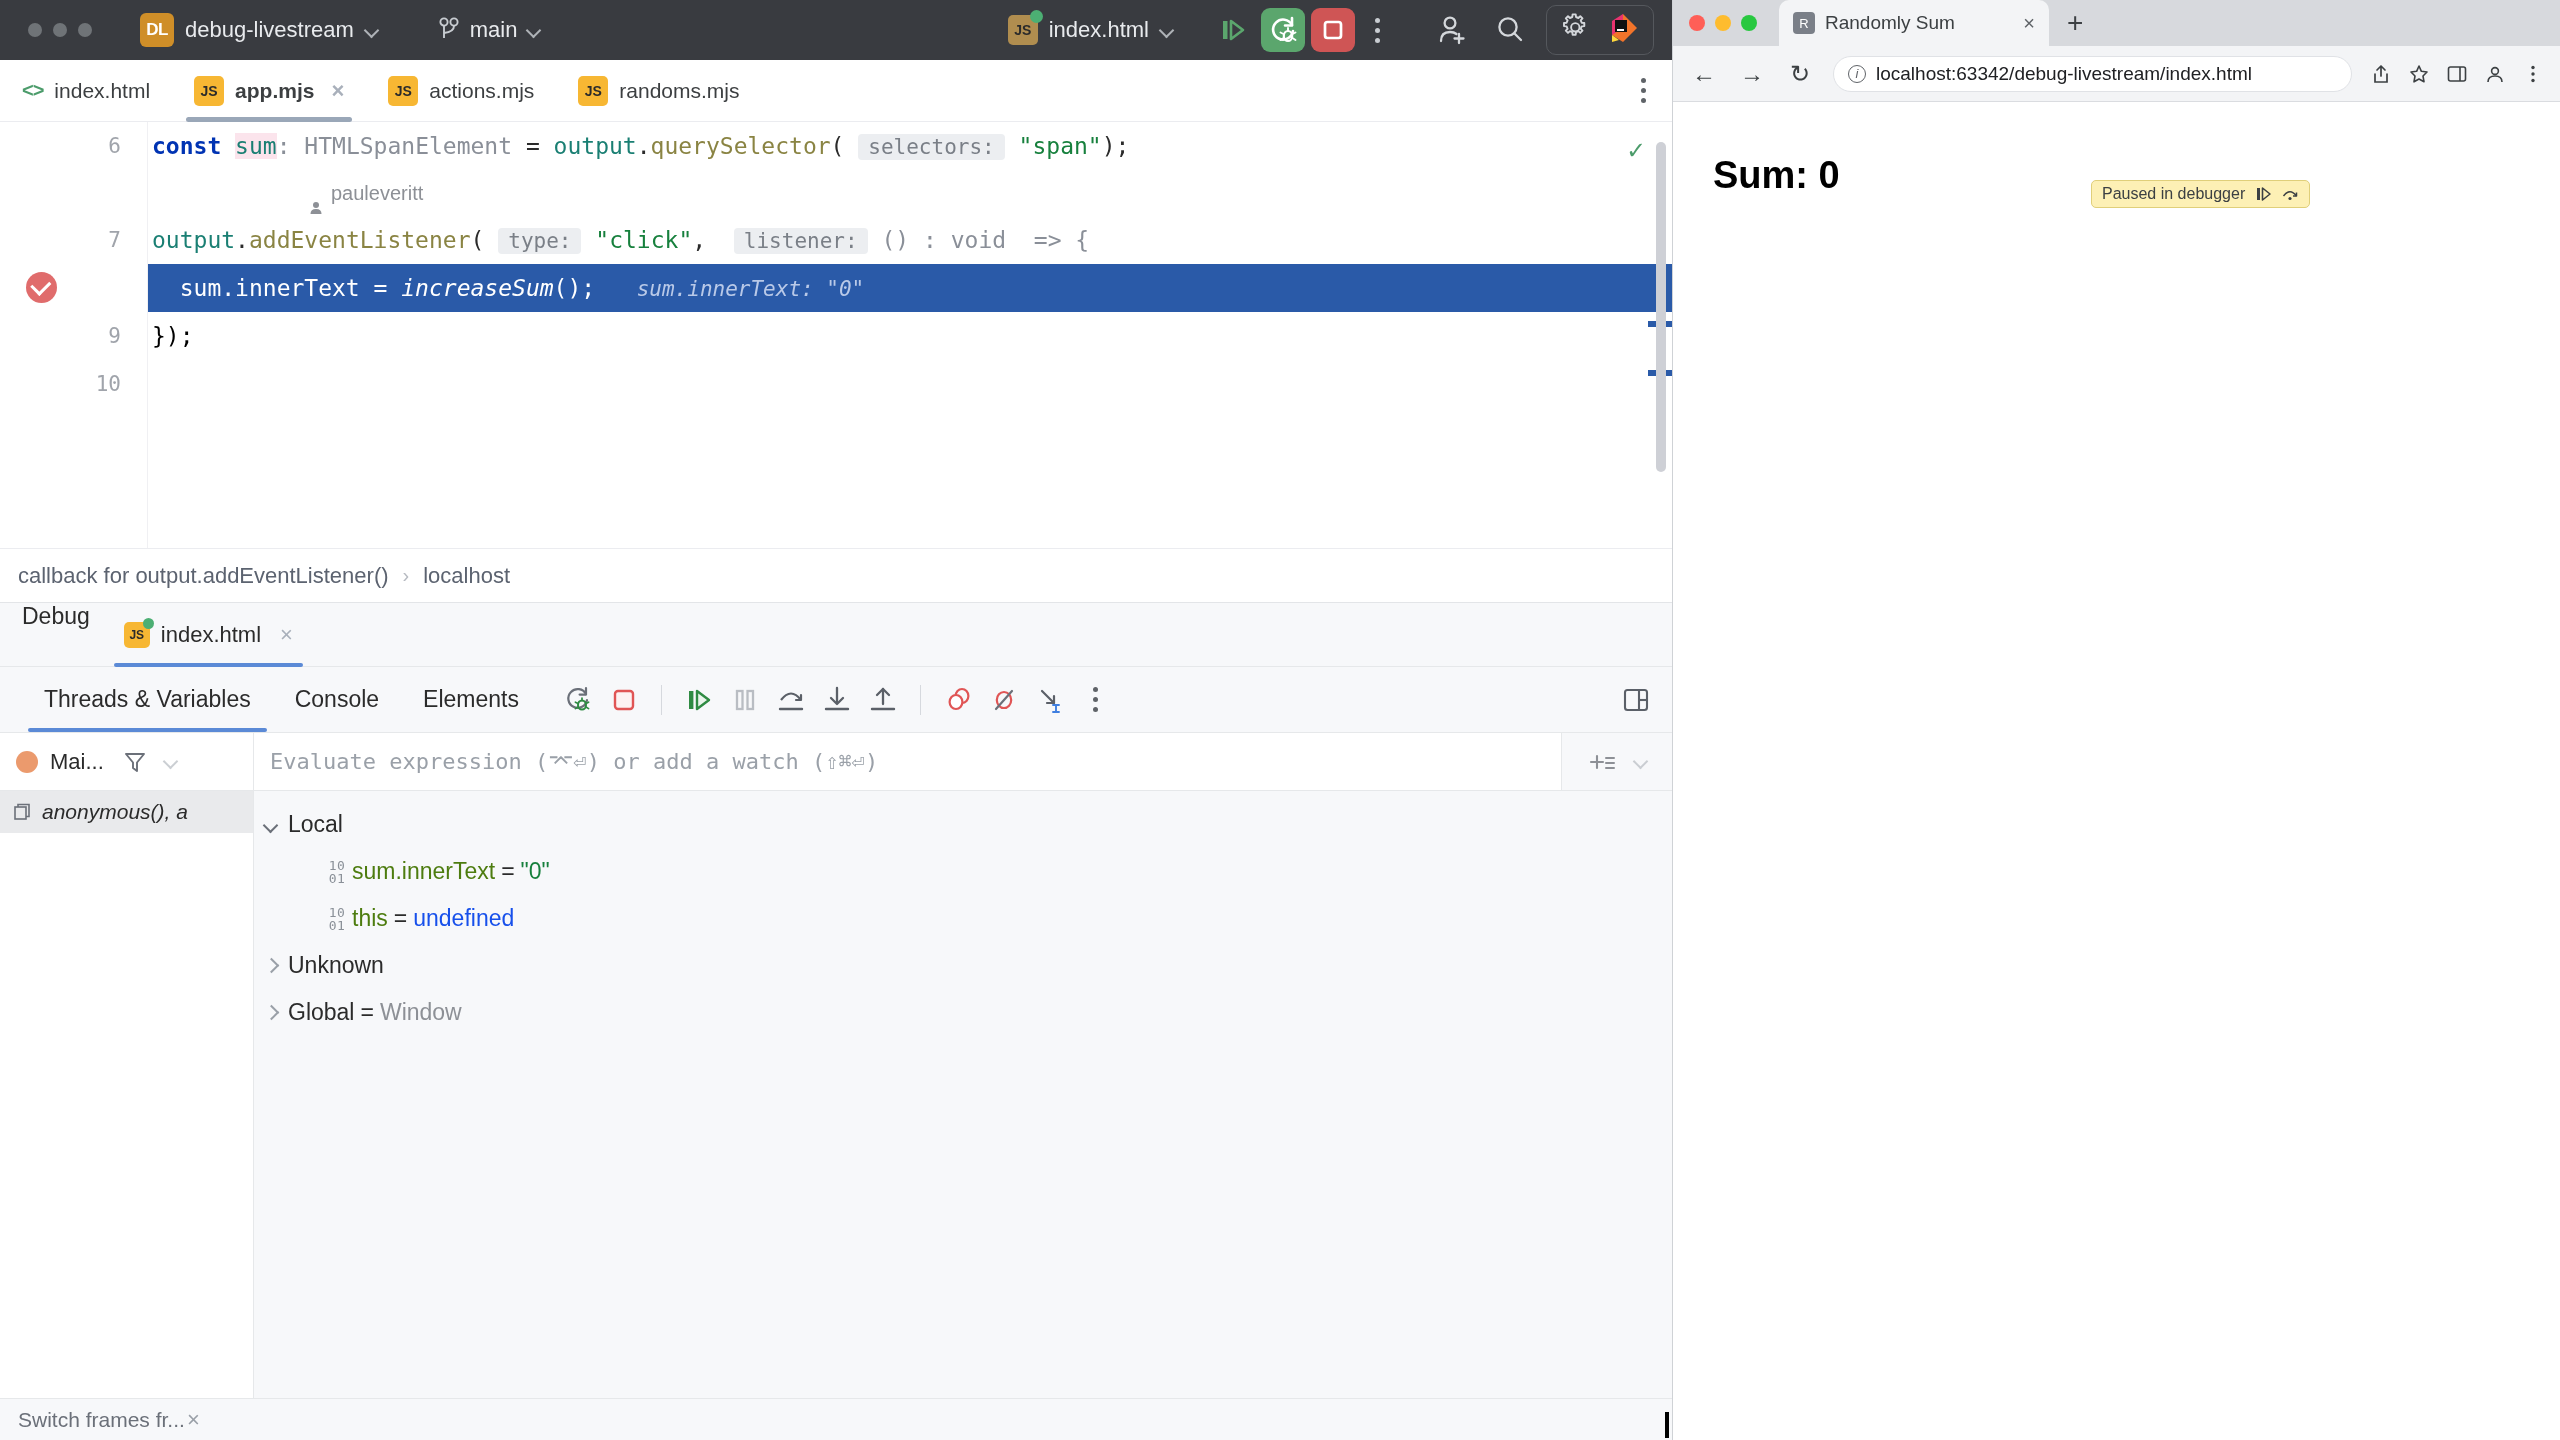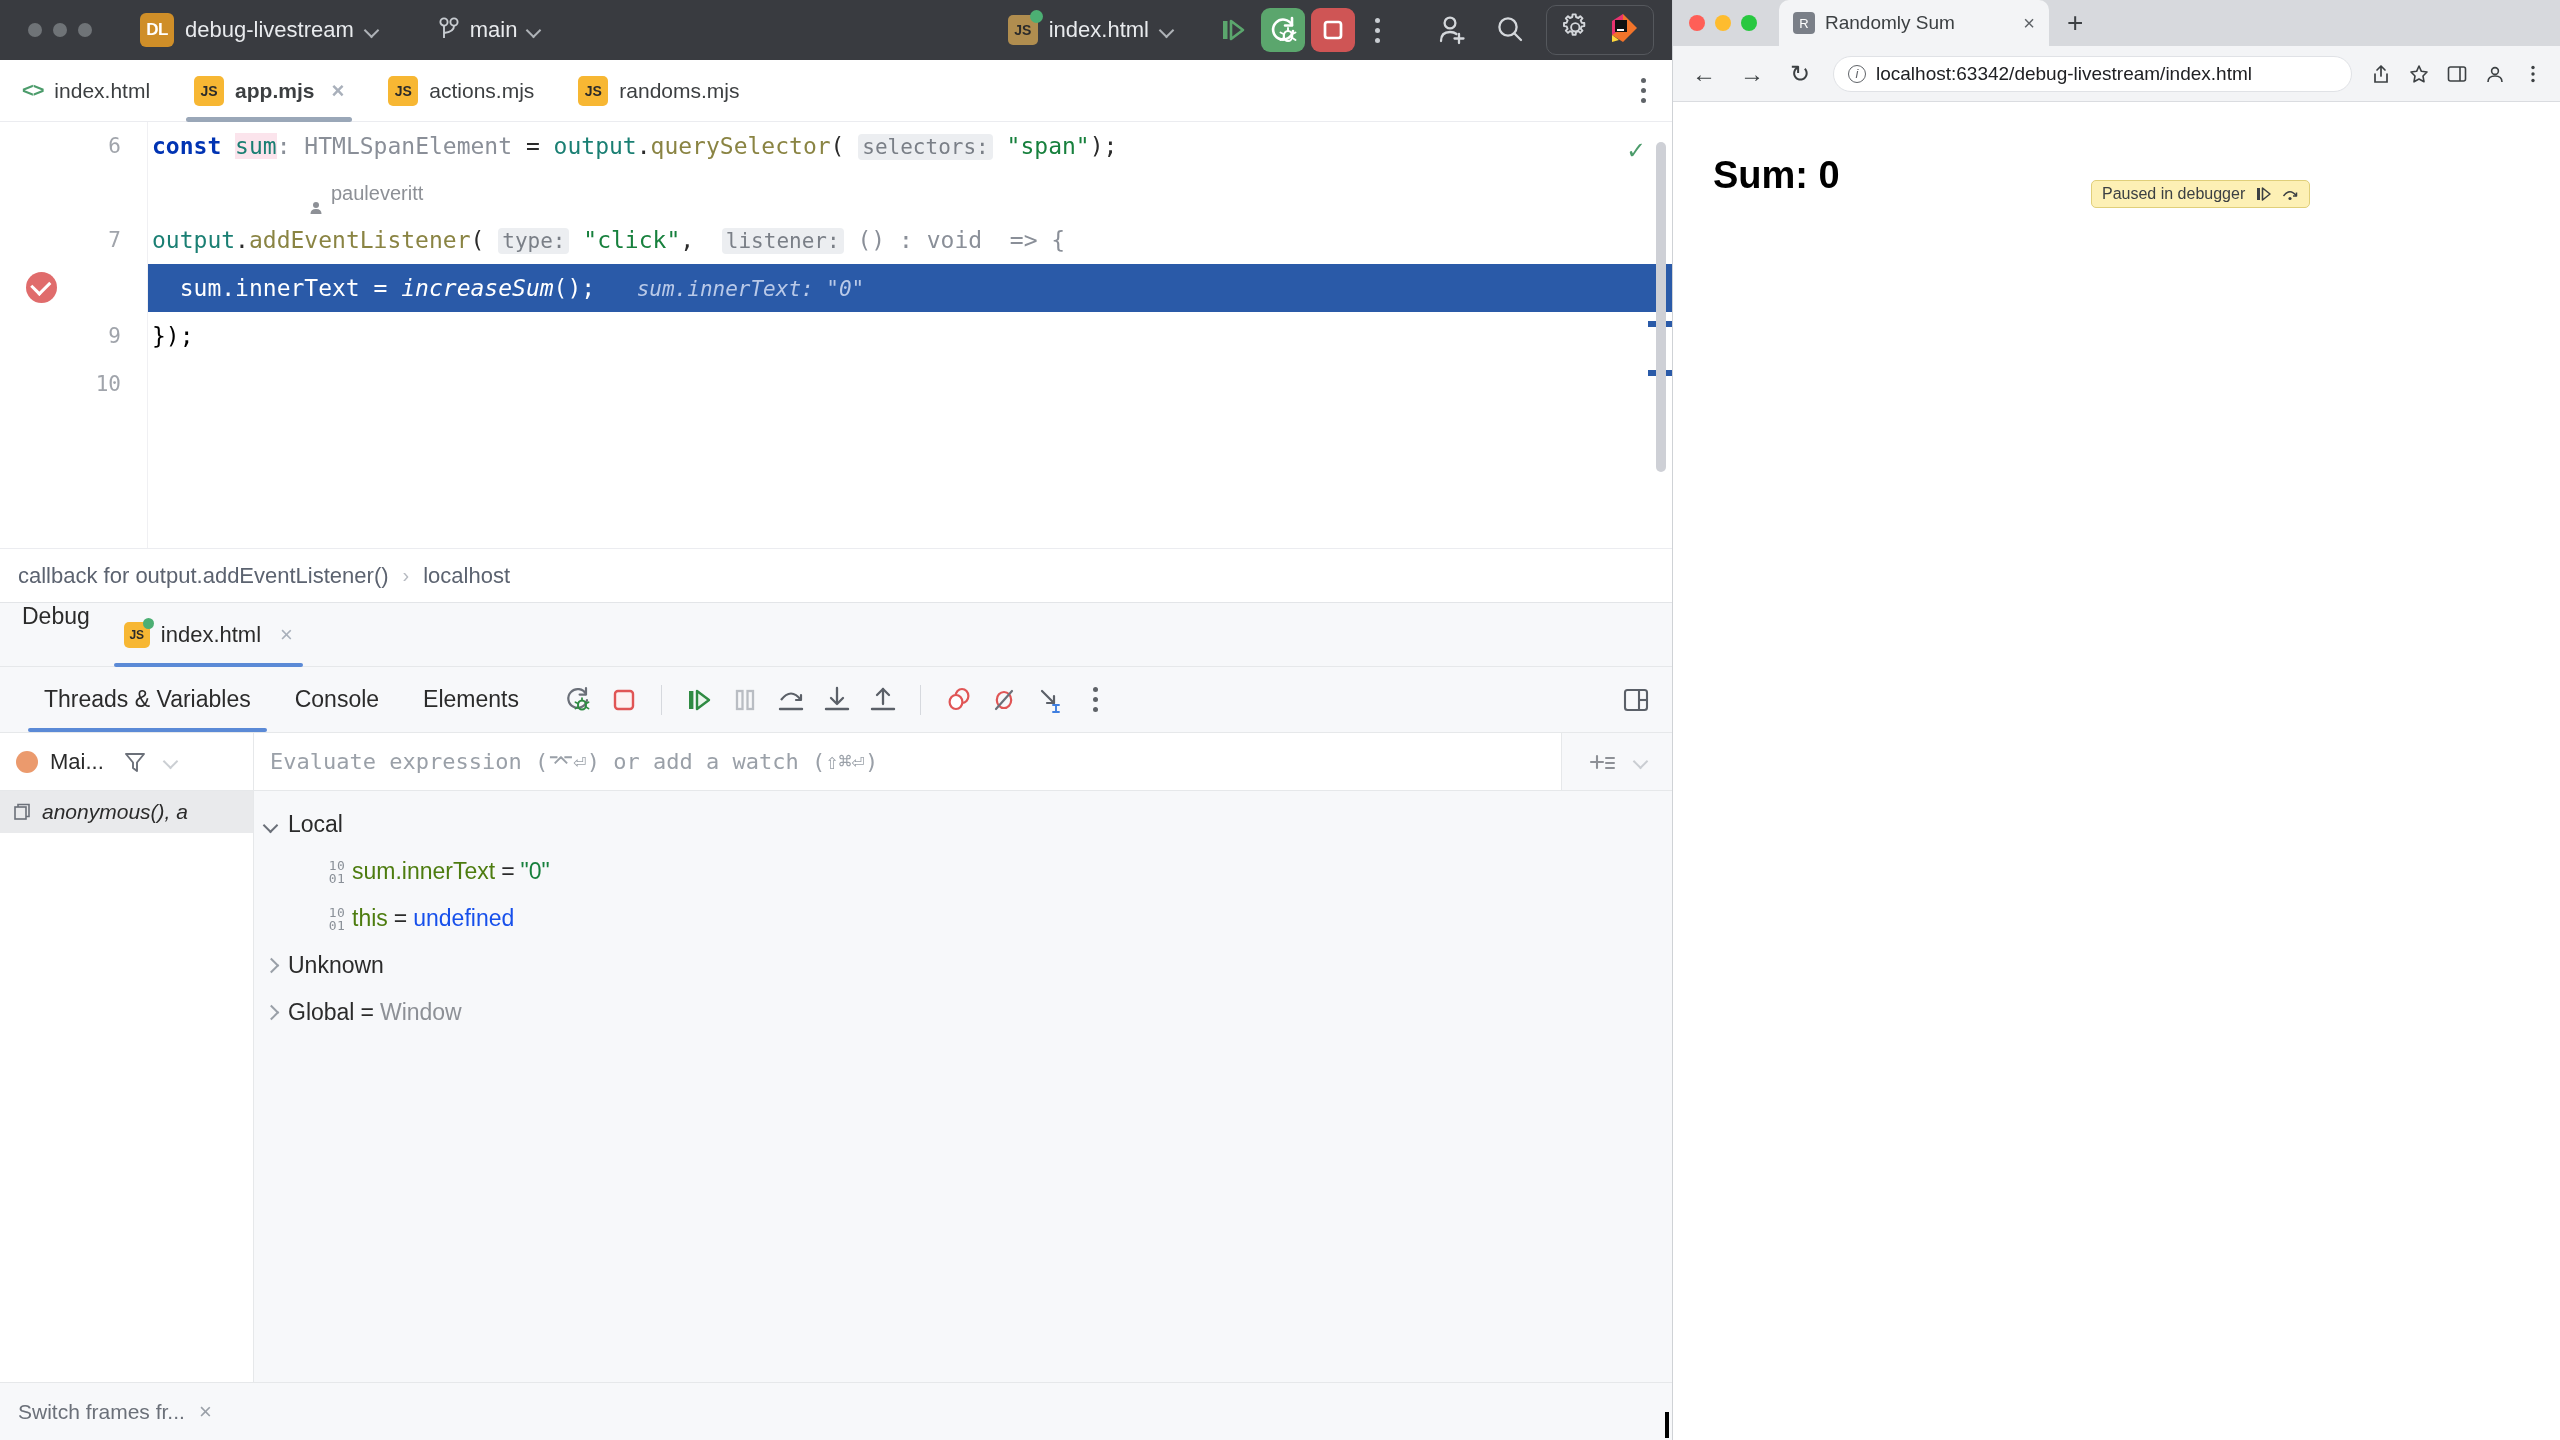--- a/index.html
+++ b/index.html
@@ -114,21 +114,21 @@
   .cline.annot { height: 46px; line-height: 46px; font-family: "Liberation Sans", sans-serif; font-size: 20px; color:#8d9096; padding-left: 160px; }
   .cline.hl { background: #2a5aa8; color: #fff; }
   .k-kw { color: #0033b3; font-weight: 600; }
   .k-var-hl { background: #fbe4ec; color: #1a7f73; }
   .k-type { color: #8a8f98; }
   .k-obj { color: #1a7f73; }
   .k-fn { color: #8a8443; }
   .k-str { color: #17803d; }
   .k-punc { color: #2b2b2b; }
   .k-param {
-    background: #eceef1; color: #7a7f87; border-radius: 4px; padding: 1px 4px;
+    background: #eceef1; color: #7a7f87; border-radius: 4px; padding: 1px 10px;
     font-size: 21px;
     margin-top: 12px;
   }
   .hl .k-italic { font-style: italic; color: #ffffff; }
   .inline-val { color: #b9c9e8; font-style: italic; font-size: 21px; }
   .user-chip { display:inline-flex; align-items:flex-end; gap:7px; }
   .user-glyph { width: 16px; height: 16px; display:inline-block; }
   .check-mark { position: absolute; right: 28px; top: 12px; color: #4c9c6b; font-size: 27px; }
   .editor-scroll {
     position: absolute; right: 6px; top: 0; width: 10px; height: 100%;
@@ -220,21 +220,21 @@
   .v-name { color:#4d7c0f; }
   .v-eq { color:#2b2b2b; margin: 0 6px;}
   .v-str { color:#17803d; }
   .v-kw { color:#1750eb; }
   .v-grey { color:#8d9096; }
   .v-plain { color:#2b2b2b; }
   .indent-2 { padding-left: 68px; }
 
   
   .status-bar {
-    height: 58px; flex:none; display:flex; align-items:center; gap: 14px;
+    height: 42px; flex:none; display:flex; align-items:center; gap: 2px;
     padding-left: 18px; background:#f7f8fa; border-top:1px solid #e6e8ea;
     font-size: 21px; color:#6b7079;
   }
   .sb-close { color:#9aa0a8; font-size: 22px; }
 
   
   .browser {
     width: 888px; height: 1440px; flex:none; background:#ffffff;
     display:flex; flex-direction:column; border-left: 1px solid #cfd2d6;
     position: relative;

